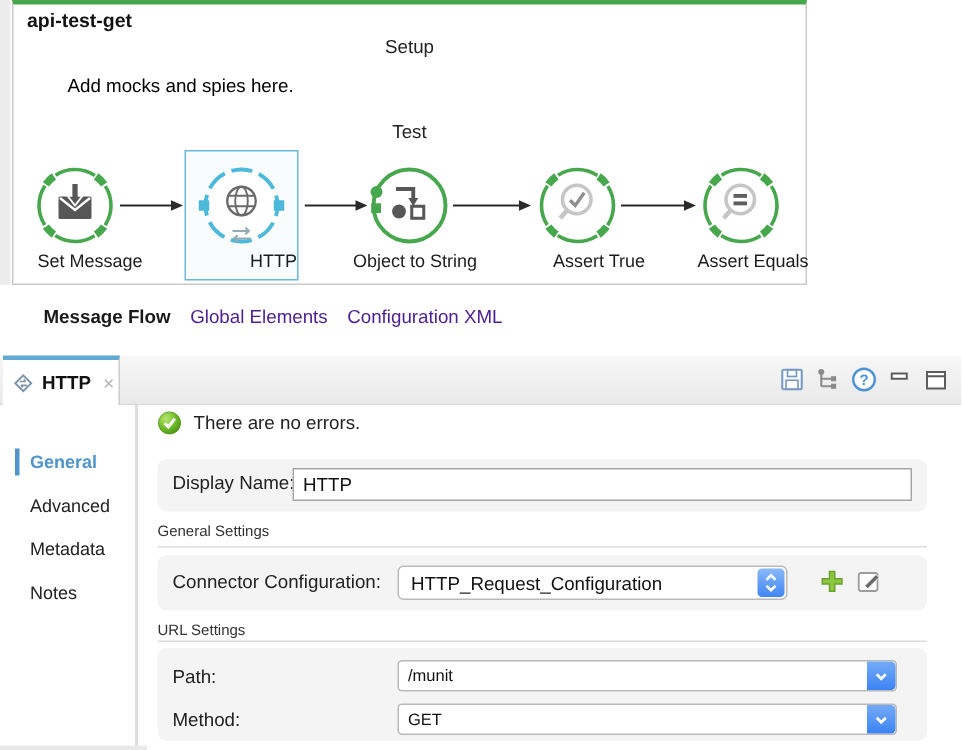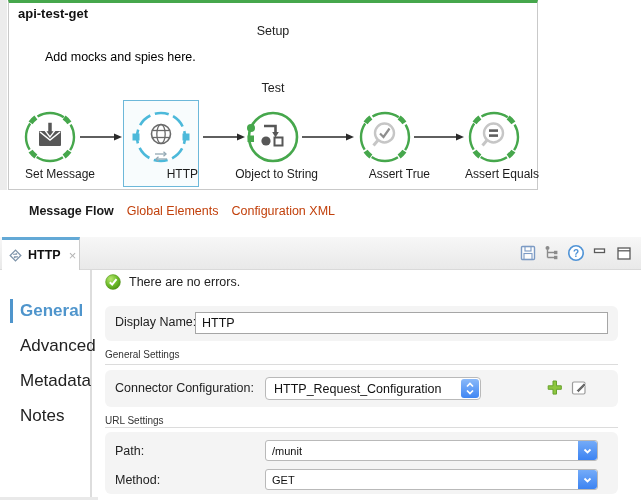--- a/index.html
+++ b/index.html
@@ -18,38 +18,38 @@
 
   .flow-node{position:absolute;top:110px;width:90px;text-align:right;cursor:default;}
   .flow-node svg{display:block;margin:0 auto;}
   .node-label{font-size:12px;color:#1c1c1c;margin-top:1px;white-space:nowrap;}
   .flow-node.selected{top:100px;left:123px;width:76px;height:87px;box-sizing:border-box;
           border:1px solid #6db8d9;background:rgba(120,190,220,0.05);padding-top:9px;}
   .arrow{position:absolute;top:131px;}
 
   
   .editor-tabs{position:absolute;left:13px;top:204px;display:flex;gap:13px;font-size:12.5px;}
-  .ed-tab{color:#c2410c;cursor:default;}
+  .ed-tab{color:#4c1d95;cursor:default;}
   .ed-tab.active{color:#1a1a1a;font-weight:bold;padding-left:16px;}
 
   
   .panel{position:absolute;left:0;top:237px;width:641px;height:263px;background:#fff;}
   .panel-header{position:absolute;left:0;top:0;right:0;height:33px;
           background:linear-gradient(#f7f7f7,#e9e9e9);border-bottom:1px solid #d9d9d9;box-sizing:border-box;}
   .panel-tab{position:absolute;left:2px;top:0;width:78px;height:33px;box-sizing:border-box;background:#fff;
           border-right:1px solid #ccc;border-top:3px solid var(--tab-accent);
           display:flex;align-items:center;padding-left:6px;gap:5px;}
   .panel-tab-label{font-size:12.5px;font-weight:bold;color:#111;}
   .tab-close{font-size:13px;color:#b3b3b3;margin-left:3px;line-height:1;cursor:default;}
   .panel-toolbar{position:absolute;right:8px;top:7px;display:flex;gap:6px;align-items:center;}
   .tool-btn{width:18px;height:18px;display:flex;align-items:center;justify-content:center;}
 
   .panel-sidebar{position:absolute;left:0;top:33px;width:92px;bottom:0;box-sizing:border-box;
           border-right:2px solid #ddd;background:#fff;}
-  .side-item{position:relative;margin-top:13px;padding:1px 0 1px 20px;font-size:17px;color:#222;cursor:default;}
+  .side-item{position:relative;margin-top:13px;padding:1px 0 1px 20px;font-size:12px;color:#222;cursor:default;}
   .side-item:first-child{margin-top:30px;}
   .side-item.active{color:var(--sidebar-active);font-weight:bold;}
   .side-item.active::before{content:'';position:absolute;left:10px;top:-1px;bottom:-1px;width:3px;
           background:var(--sidebar-active);}
 
   .status-row{position:absolute;left:105px;top:37px;height:16px;display:flex;align-items:center;gap:8px;
           font-size:12.5px;color:#222;}
 
   .group{position:absolute;left:105px;width:513px;background:#f4f4f4;border-radius:6px;}
   .group-1{top:69px;height:35px;}
@@ -58,21 +58,21 @@
   .row-label{position:absolute;left:10px;font-size:12.5px;color:#222;white-space:nowrap;}
   .section-title{position:absolute;left:105px;font-size:10px;color:#333;}
   .section-rule{position:absolute;left:105px;width:513px;height:1px;background:#dcdcdc;}
   .title-gs{top:112px;} .rule-gs{top:127px;}
   .title-url{top:178px;} .rule-url{top:190px;}
 
   .text-input{position:absolute;box-sizing:border-box;border:1px solid #a6a6a6;background:#fff;
           font-family:"Liberation Sans",sans-serif;font-size:12.5px;color:#111;padding:0 6px;outline:none;}
   .dn-input{left:90px;top:6px;width:413px;height:22px;}
 
-  .combo-select{position:absolute;left:160px;top:7px;width:216px;height:23px;box-sizing:border-box;
+  .combo-select{position:absolute;left:160px;top:7px;width:260px;height:23px;box-sizing:border-box;
           background:#fff;border:1px solid #b9b9b9;border-radius:4px;font-size:12.5px;color:#111;
           display:flex;align-items:center;padding:0 24px 0 8px;cursor:default;}
   .mac-stepper{position:absolute;right:1px;top:1px;bottom:1px;width:18px;border-radius:3px;
           background:linear-gradient(#8ab9f9,#3f86f3);display:flex;flex-direction:column;
           align-items:center;justify-content:center;gap:1px;}
   .inline-icons{position:absolute;left:441px;top:9px;display:flex;gap:8px;align-items:center;}
 
   .combo-edit{position:absolute;left:160px;width:333px;height:21px;box-sizing:border-box;
           background:#fff;border:1px solid #b9b9b9;border-radius:3px;}
   .combo-path{top:8px;} .combo-method{top:37px;}

